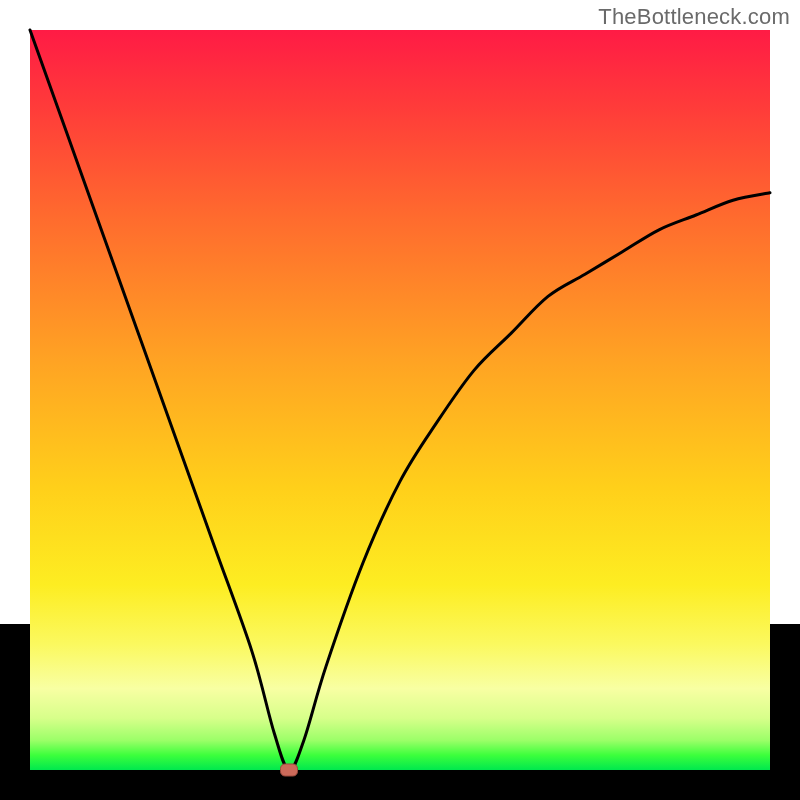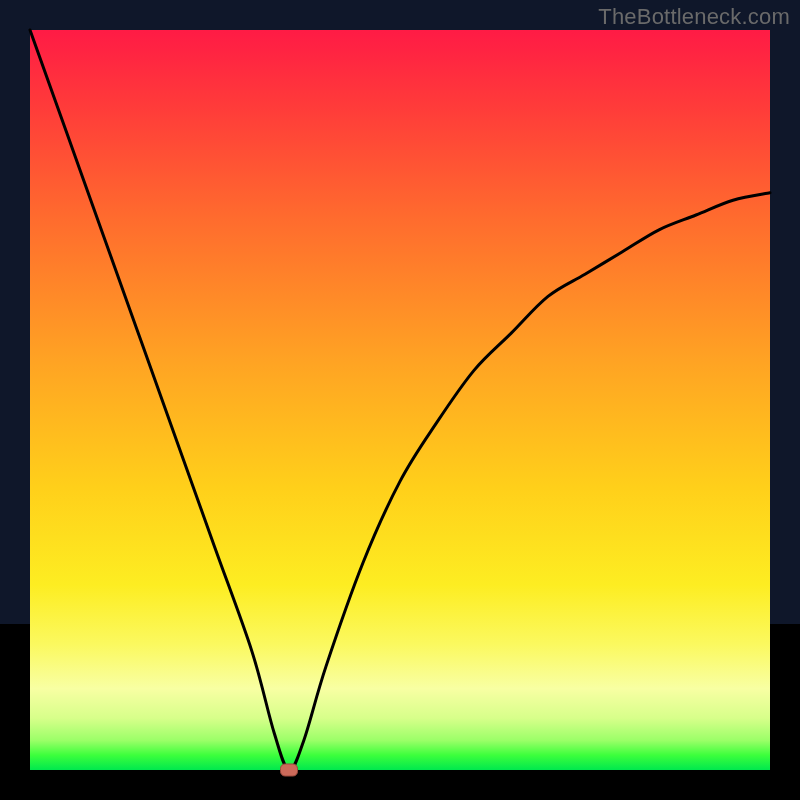--- a/index.html
+++ b/index.html
@@ -8,21 +8,21 @@
     width: 800px;
     height: 800px;
     background: #000;
     overflow: hidden;
     font-family: Arial, Helvetica, sans-serif;
   }
   .frame {
     position: relative;
     width: 800px;
     height: 624px;
-    background: #0f172a;
+    background: #ffffff;
   }
   .plot-area {
     position: absolute;
     left: 30px;
     top: 30px;
     width: 740px;
     height: 740px;
     
     background: linear-gradient(
       to bottom,

